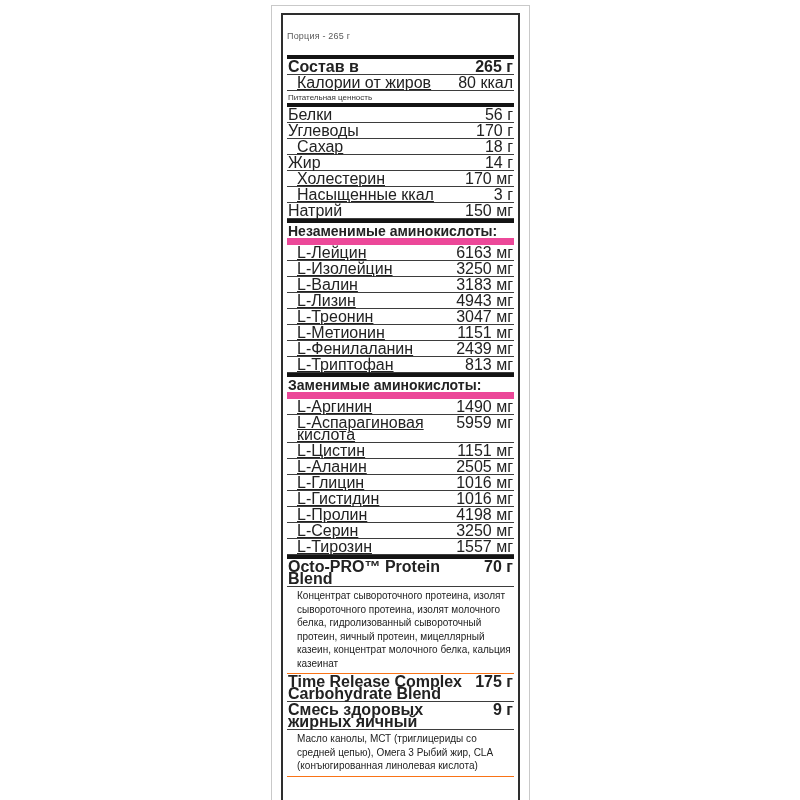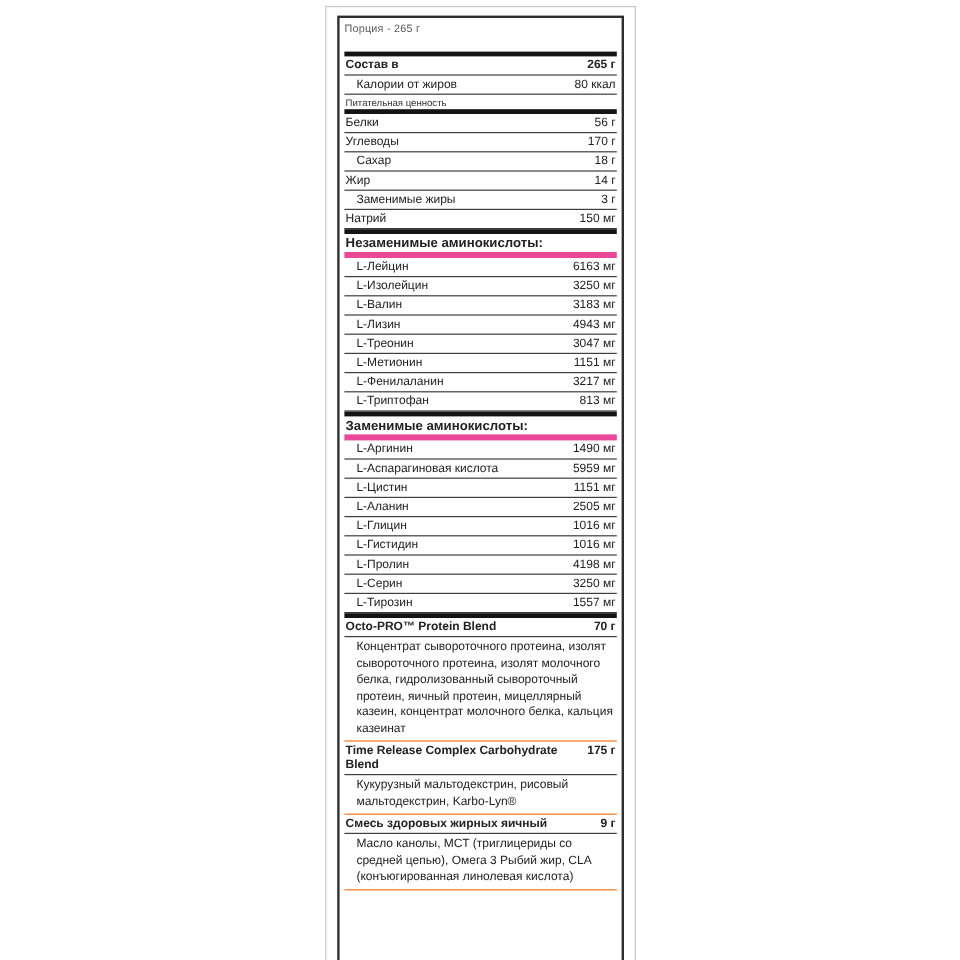--- a/index.html
+++ b/index.html
@@ -21,56 +21,56 @@
   .nutrition-label {
     position: absolute;
     left: 281px; top: 13px;
     width: 239px; height: 900px;
     border: 2px solid #2e2e2e;
     box-sizing: border-box;
     padding: 0 4px;
     background: #ffffff;
   }
   .serving {
-    margin-top: 4px;
+    margin-top: 16px;
     font-size: 9px;
     color: #5a5a5a;
     letter-spacing: 0.2px;
   }
   .bar {
     height: 4px;
     background: #141414;
     margin-top: 14px;
   }
   .bar.tight { margin-top: 0; }
   .r {
     display: flex;
     justify-content: space-between;
     align-items: flex-start;
-    font-size: 10px;
+    font-size: 16px;
     line-height: 12px;
     padding: 2px 1px 1px 1px;
     border-bottom: 1px solid #3d3d3d;
   }
   .r .nm { text-align: left; }
   .r .vl { text-align: center; white-space: nowrap; padding-left: 6px; }
   .b { font-weight: bold; }
-  .ind { padding-left: 9px; }
+  .ind { padding-left: 9px; text-decoration: underline; }
   .small-note {
     font-size: 8px;
     line-height: 9px;
     padding: 2px 1px 1px 1px;
     color: #333333;
   }
   .sec-hdr {
-    font-size: 11px;
+    font-size: 14px;
     font-weight: bold;
     line-height: 12px;
     padding: 2px 1px 1px 1px;
-    border-bottom: 5px solid #ec4899;
+    border-bottom: 7px solid #ec4899;
   }
   .desc {
     font-size: 10px;
     line-height: 13.5px;
     padding: 2px 1px 3px 10px;
     border-bottom: 1px solid #f97316;
   }
   .blend-row .nm { flex: 1 1 auto; }
   .blend-row .vl { flex: 0 0 auto; }
 </style>
@@ -109,21 +109,25 @@
   </div>
   <div class="r">
     <span class="nm ind">Сахар</span>
     <span class="vl">18 г</span>
   </div>
   <div class="r">
     <span class="nm">Жир</span>
     <span class="vl">14 г</span>
   </div>
   <div class="r">
-    <span class="nm ind">Заменимые жиры</span>
+    <span class="nm ind">Холестерин</span>
+    <span class="vl">170 мг</span>
+  </div>
+  <div class="r">
+    <span class="nm ind">Насыщенные ккал</span>
     <span class="vl">3 г</span>
   </div>
   <div class="r">
     <span class="nm">Натрий</span>
     <span class="vl">150 мг</span>
   </div>
 
   <div class="bar tight"></div>
 
   <div class="sec-hdr">Незаменимые аминокислоты:</div>
@@ -147,21 +151,21 @@
   <div class="r">
     <span class="nm ind">L-Треонин</span>
     <span class="vl">3047 мг</span>
   </div>
   <div class="r">
     <span class="nm ind">L-Метионин</span>
     <span class="vl">1151 мг</span>
   </div>
   <div class="r">
     <span class="nm ind">L-Фенилаланин</span>
-    <span class="vl">3217 мг</span>
+    <span class="vl">2439 мг</span>
   </div>
   <div class="r">
     <span class="nm ind">L-Триптофан</span>
     <span class="vl">813 мг</span>
   </div>
 
   <div class="bar tight"></div>
 
   <div class="sec-hdr">Заменимые аминокислоты:</div>
 
@@ -207,21 +211,20 @@
   <div class="r b blend-row">
     <span class="nm">Octo-PRO™ Protein Blend</span>
     <span class="vl">70 г</span>
   </div>
   <div class="desc">Концентрат сывороточного протеина, изолят сывороточного протеина, изолят молочного белка, гидролизованный сывороточный протеин, яичный протеин, мицеллярный казеин, концентрат молочного белка, кальция казеинат</div>
 
   <div class="r b blend-row">
     <span class="nm">Time Release Complex Carbohydrate Blend</span>
     <span class="vl">175 г</span>
   </div>
-  <div class="desc">Кукурузный мальтодекстрин, рисовый мальтодекстрин, Karbo-Lyn®</div>
 
   <div class="r b blend-row">
     <span class="nm">Смесь здоровых жирных яичный</span>
     <span class="vl">9 г</span>
   </div>
   <div class="desc">Масло канолы, МСТ (триглицериды со средней цепью), Омега 3 Рыбий жир, CLA (конъюгированная линолевая кислота)</div>
 
 </div>
 
 </body></html>

